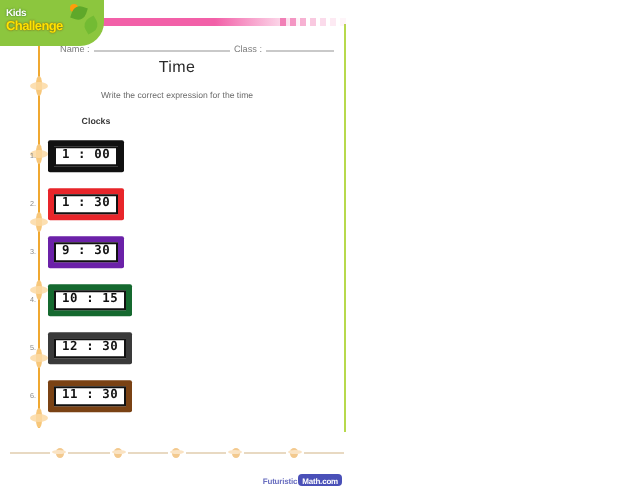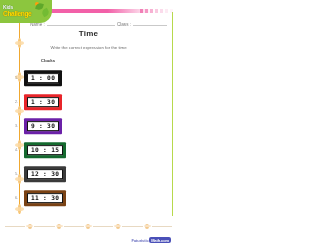--- a/index.html
+++ b/index.html
@@ -111,21 +111,21 @@
   }
   .cls-line{
     width:34px;height:1px;
     border-bottom:0.8px solid #c9c9c9;
     margin:0 0 1px 2px;
   }
 
   
   .title{
     position:absolute;left:0;right:0;top:29px;
-    text-align:center;font-size:8px;font-weight:bold;
+    text-align:center;font-size:8px;font-weight:normal;
     color:#2b2b2b;letter-spacing:.2px;z-index:5;
   }
   .instruction{
     position:absolute;left:0;right:0;top:45px;
     text-align:center;font-size:4.3px;color:#6a6a6a;
     z-index:5;
   }
 
   
   .col-head{

